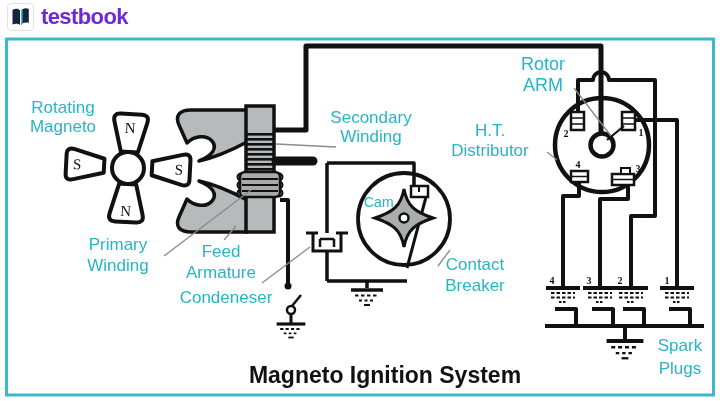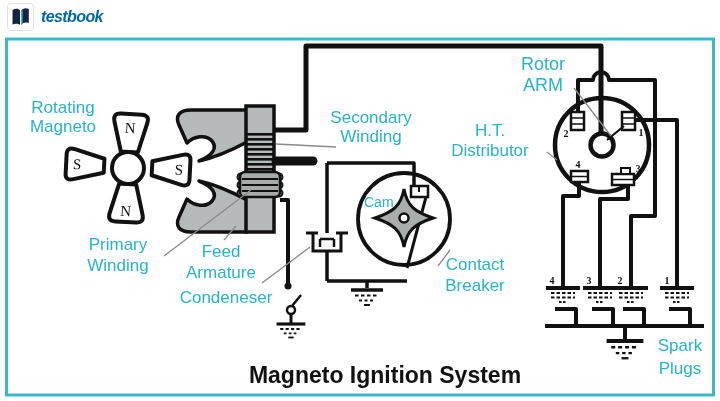--- a/index.html
+++ b/index.html
@@ -3,21 +3,21 @@
 <meta charset="utf-8">
 <style>
   html,body{margin:0;padding:0;}
   body{
     width:720px;height:401px;position:relative;overflow:hidden;
     background:#ffffff;font-family:"Liberation Sans",sans-serif;
   }
   .header{position:absolute;top:3px;left:7px;display:flex;align-items:center;gap:7px;z-index:2;}
   .logo-box{width:25px;height:26px;background:#fff;border:1px solid #e2e2e2;border-radius:4px;
     display:flex;align-items:center;justify-content:center;}
-  .logo-text{color:#0369a1;font-weight:bold;font-size:16px;letter-spacing:-0.6px;line-height:26px;font-style:italic;}
+  .logo-text{color:#6d28d9;font-weight:bold;font-size:22px;letter-spacing:-0.6px;line-height:26px;}
   svg.diagram{position:absolute;left:0;top:0;}
   .lbl{fill:#28b4c8;font-size:17px;font-family:"Liberation Sans",sans-serif;}
   .lbl-lg{fill:#28b4c8;font-size:18px;font-family:"Liberation Sans",sans-serif;}
   .lbl-sm{fill:#28b4c8;font-size:14px;font-family:"Liberation Sans",sans-serif;}
   .title-txt{fill:#111;font-size:23px;font-weight:bold;font-family:"Liberation Sans",sans-serif;}
   .pole-letter{fill:#111;font-size:15px;font-family:"Liberation Serif",serif;}
   .tiny-num{fill:#111;font-size:10px;font-weight:bold;font-family:"Liberation Serif",serif;}
   .wire{stroke:#111;fill:none;stroke-linejoin:round;stroke-linecap:butt;}
   .ptr{stroke:#8a8a8a;stroke-width:1.3;fill:none;}
 </style>

